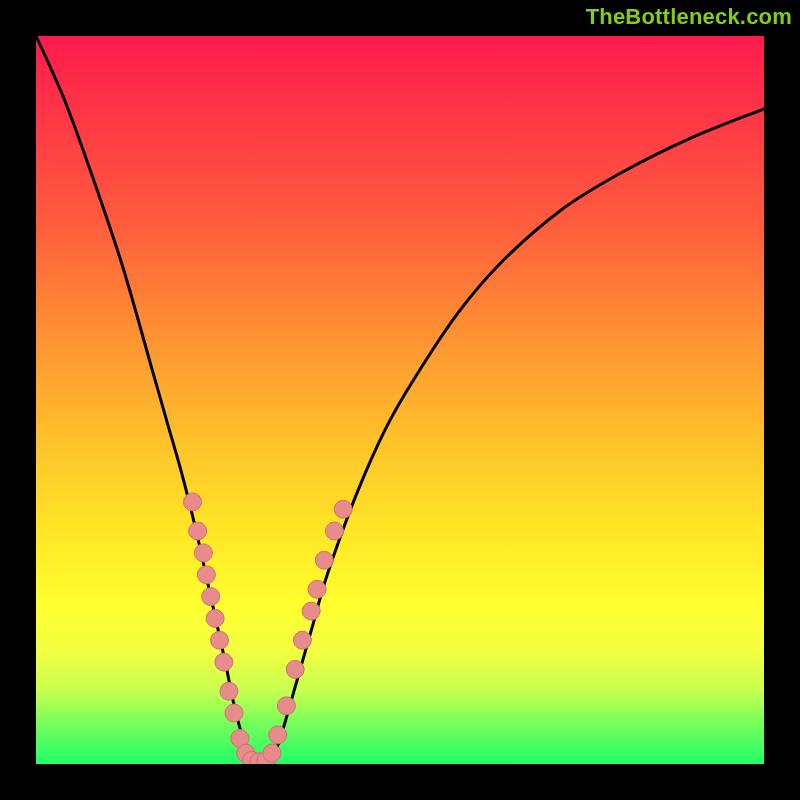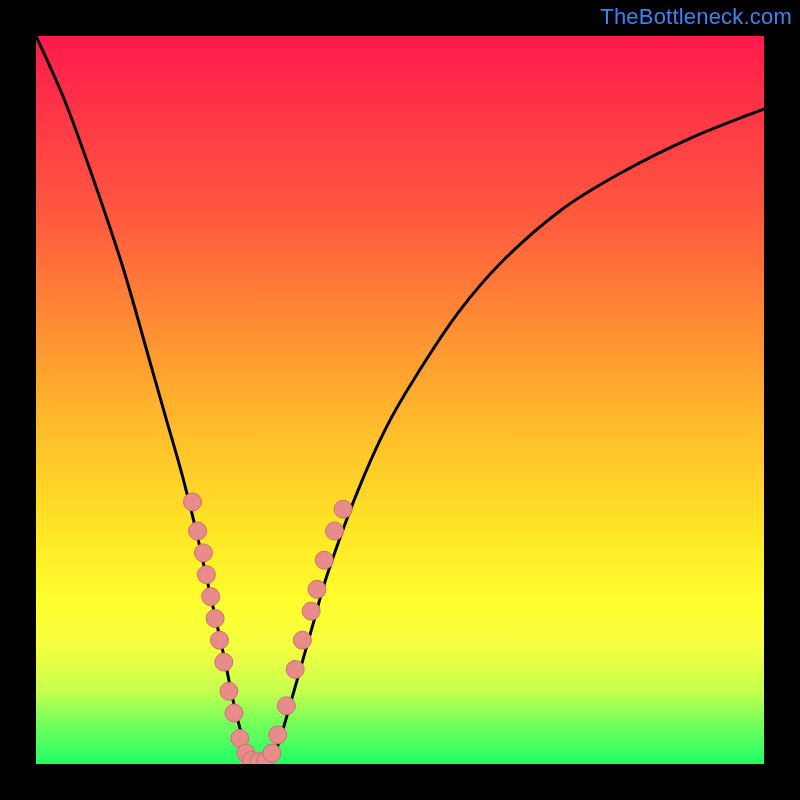--- a/index.html
+++ b/index.html
@@ -35,23 +35,23 @@
       #f4ff40 84%,
       #c6ff4f 90%,
       #7dff5a 94%,
       #1fff66 100%
     );
   }
   .attrib {
     position: absolute;
     top: 4px;
     right: 8px;
-    color: #3b82f6;
+    color: #84cc16;
     font-size: 22px;
-    font-weight: 400;
+    font-weight: 700;
     letter-spacing: 0.2px;
   }
   svg.curve {
     position: absolute;
     left: 0;
     top: 0;
   }
 </style>
 </head>
 <body>

